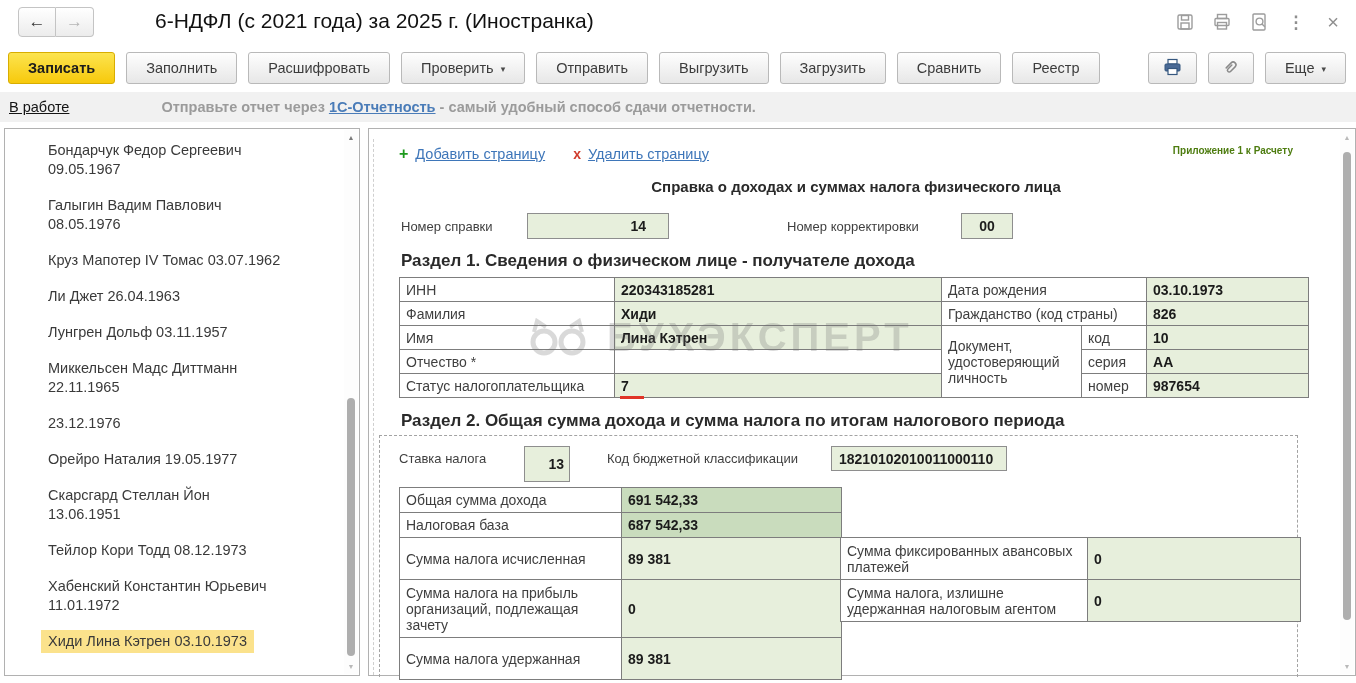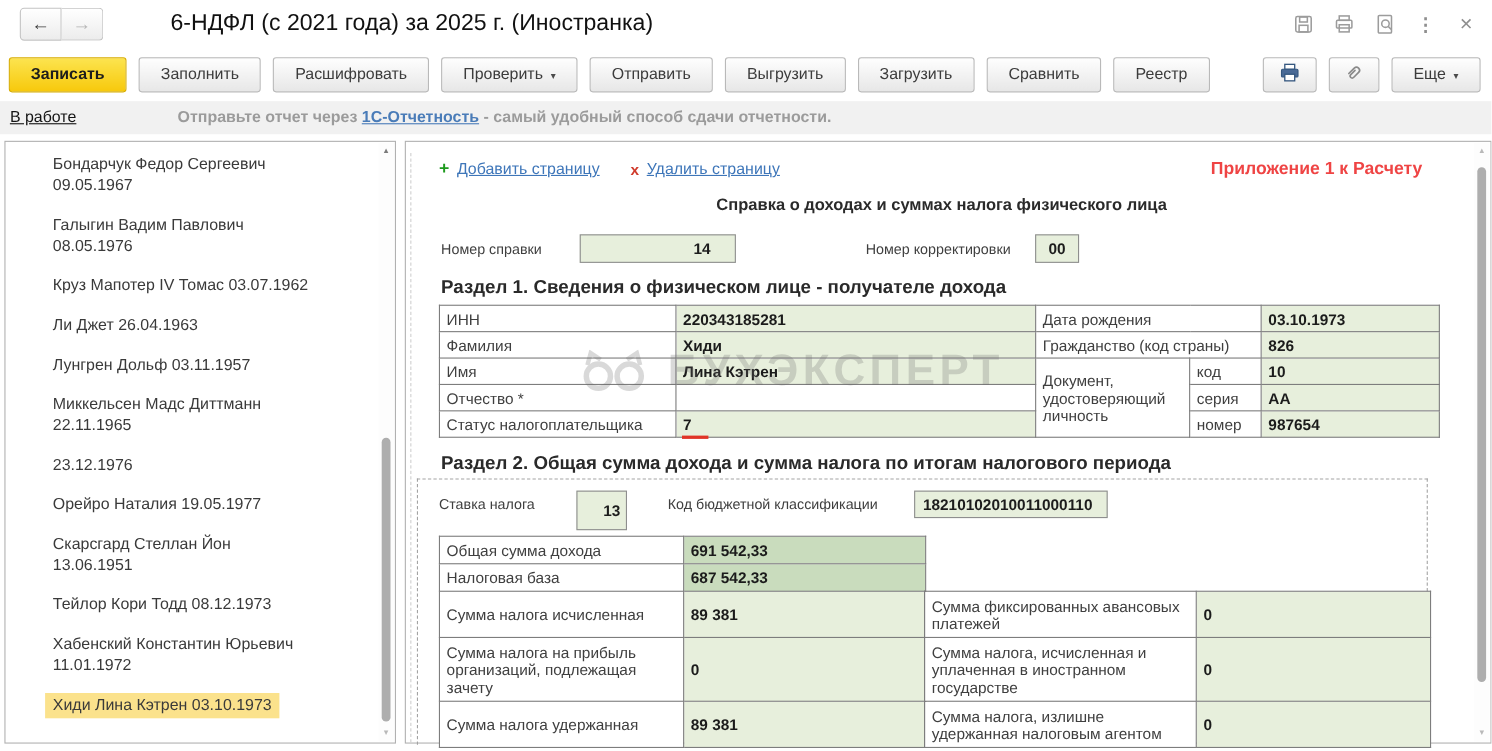--- a/index.html
+++ b/index.html
@@ -58,21 +58,21 @@
   
   .main { position:absolute; left:368px; top:128px; width:988px; height:548px;
           border:1px solid #b1b1b1; background:#fff; }
   .page-edge { position:absolute; left:4px; top:10px; bottom:0; border-left:1px dashed #cfcfcf; }
 
   .page-actions { position:absolute; top:16px; left:30px; font-size:14.5px; display:flex; align-items:center; gap:7px; }
   .plus-glyph { color:#1d9a1d; font-weight:bold; font-size:16px; }
   .x-glyph { color:#d03b2c; font-weight:bold; font-size:14px; }
   .blue-link { color:#3e76b9; text-decoration:underline; cursor:pointer; }
   .gap-between { width:14px; }
-  .appendix { position:absolute; top:16px; right:62px; font-size:16px; font-weight:bold; color:#ef4444; }
+  .appendix { position:absolute; top:16px; right:62px; font-size:10px; font-weight:bold; color:#4d7c0f; }
 
   .form-title { position:absolute; top:49px; left:0; width:974px; text-align:center;
                 font-size:15px; font-weight:bold; color:#2a2a2a; }
 
   .fld-label { position:absolute; font-size:13px; color:#3f3f3f; white-space:nowrap; }
   .fld-box { position:absolute; border:1px solid #8e8e8e; background:#e7efdc; font-size:14px;
              font-weight:bold; color:#1c1c1c; display:flex; align-items:center; }
   .fld-box.right { justify-content:flex-end; padding-right:22px; }
   .fld-box.center { justify-content:center; }
   .fld-box.left { justify-content:flex-start; padding-left:7px; }
@@ -236,21 +236,21 @@
     <span class="x-glyph">x</span>
     <span class="blue-link">Удалить страницу</span>
   </div>
   <div class="appendix">Приложение 1 к Расчету</div>
 
   <div class="form-title">Справка о доходах и суммах налога физического лица</div>
 
   <span class="fld-label" style="left:32px; top:90px">Номер справки</span>
   <div class="fld-box right" style="left:158px; top:84px; width:142px; height:26px">14</div>
   <span class="fld-label" style="left:418px; top:90px">Номер корректировки</span>
-  <div class="fld-box center" style="left:572px; top:84px; width:40px; height:26px">00</div>
+  <div class="fld-box center" style="left:592px; top:84px; width:52px; height:26px">00</div>
 
   <div class="sec-title" style="left:32px; top:122px">Раздел 1. Сведения о физическом лице - получателе дохода</div>
 
   <table class="grid" style="position:absolute; top:148px; left:30px; width:909px">
     <colgroup>
         <col style="width:215px">
         <col style="width:327px">
         <col style="width:140px">
         <col style="width:65px">
         <col style="width:162px">
@@ -341,24 +341,20 @@
   <table class="grid" style="position:absolute; top:408px; left:471px; width:460px">
     <colgroup>
         <col style="width:247px">
         <col style="width:213px">
       </colgroup>
     <tbody>
         <tr style="height:42px">
       <td class="lbl">Сумма фиксированных авансовых платежей</td>
       <td class="val num">0</td>
     </tr>
-    <tr style="height:58px">
-      <td class="lbl">Сумма налога, исчисленная и уплаченная в иностранном государстве</td>
-      <td class="val num">0</td>
-    </tr>
     <tr style="height:42px">
       <td class="lbl">Сумма налога, излишне удержанная налоговым агентом</td>
       <td class="val num">0</td>
     </tr>
   </tbody>
     </table>
 
   <div class="vscroll">
     <div class="scroll-arrow dim" style="top:4px">▲</div>
     <div class="scroll-thumb" style="top:22px; height:468px"></div>

